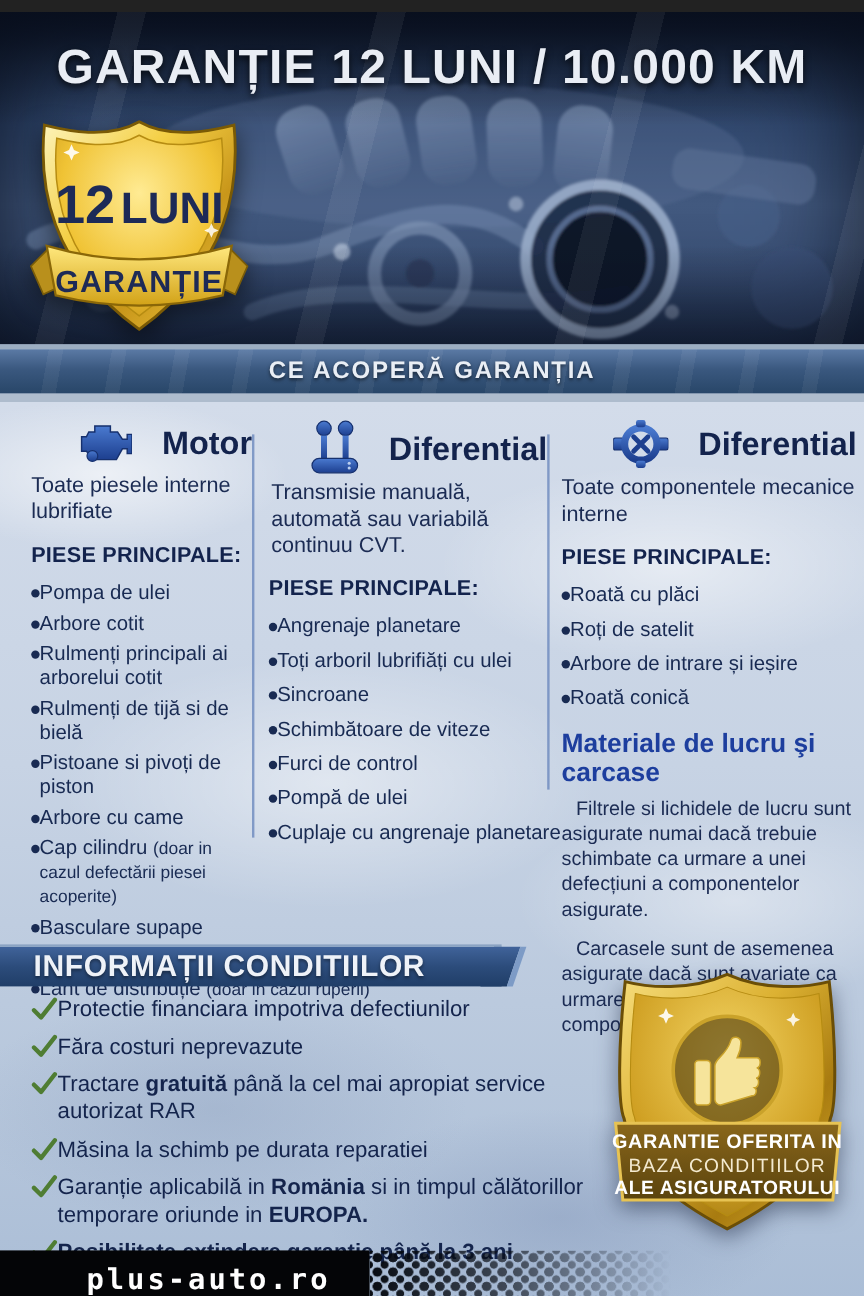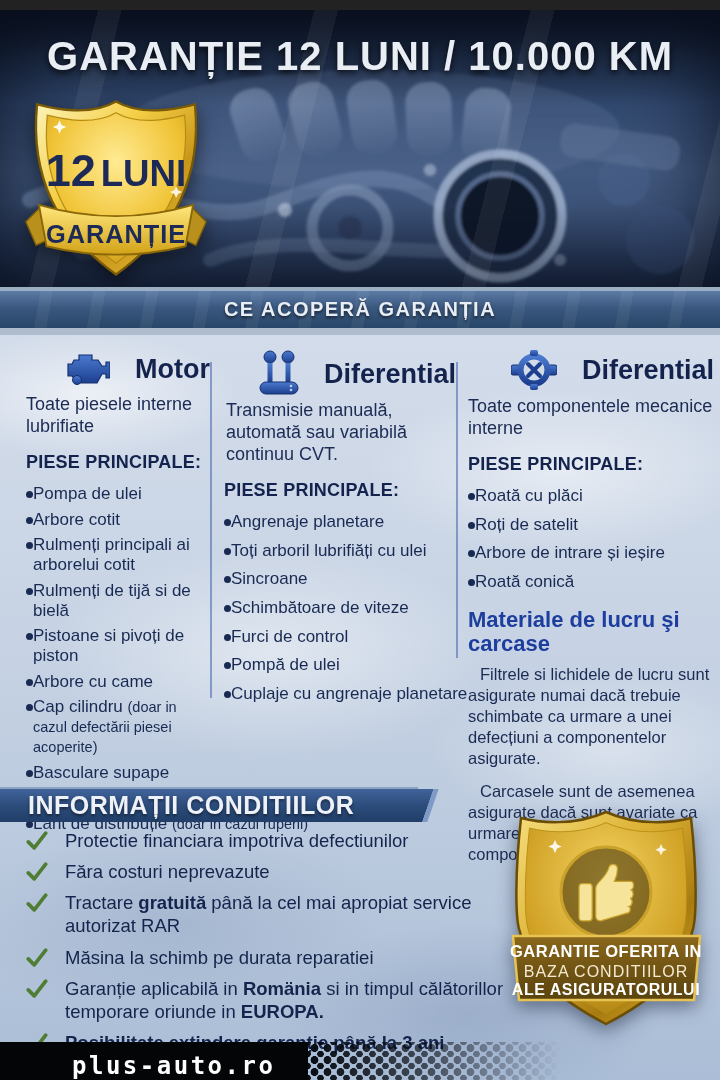--- a/index.html
+++ b/index.html
@@ -66,21 +66,21 @@
   
   .info-banner{position:absolute;top:777px;left:0;width:418px;height:33px;
     background:linear-gradient(180deg,#40639a 0%,#2c4c7b 50%,#203e68 100%);
     border-top:2px solid #8ba3c2;display:flex;align-items:center;}
   .info-banner .cap{position:absolute;right:-15px;top:0;width:22px;height:100%;
     background:linear-gradient(180deg,#40639a 0%,#2c4c7b 50%,#203e68 100%);
     transform:skewX(-19deg);border-right:5px solid #7d9bc6;}
   .info-banner span{padding-left:28px;font-size:25px;font-weight:800;letter-spacing:.5px;color:#eef2f8;
     text-shadow:0 2px 3px rgba(0,0,0,.45);}
   .checklist{position:absolute;top:819px;left:26px;width:478px;}
-  .check-row{display:flex;gap:17px;margin-bottom:8px;font-size:18.5px;line-height:1.25;color:#14244c;}
+  .check-row{display:flex;gap:0;margin-bottom:8px;font-size:18.5px;line-height:1.25;color:#14244c;}
   .check-row .chk{flex:none;width:22px;height:22px;margin-top:1px;}
   .check-row b{font-weight:800;}
   .bottom-badge{position:absolute;left:503px;top:792px;filter:drop-shadow(0 6px 9px rgba(20,30,55,.5));}
 
   
   .footer-bar{position:absolute;left:0;bottom:0;width:308px;height:48px;background:#040507;}
   .footer-dots{position:absolute;left:308px;bottom:0;width:252px;height:48px;
     background-image:
       radial-gradient(circle,#070b12 42%,transparent 47%),
       radial-gradient(circle,#070b12 34%,transparent 40%);

